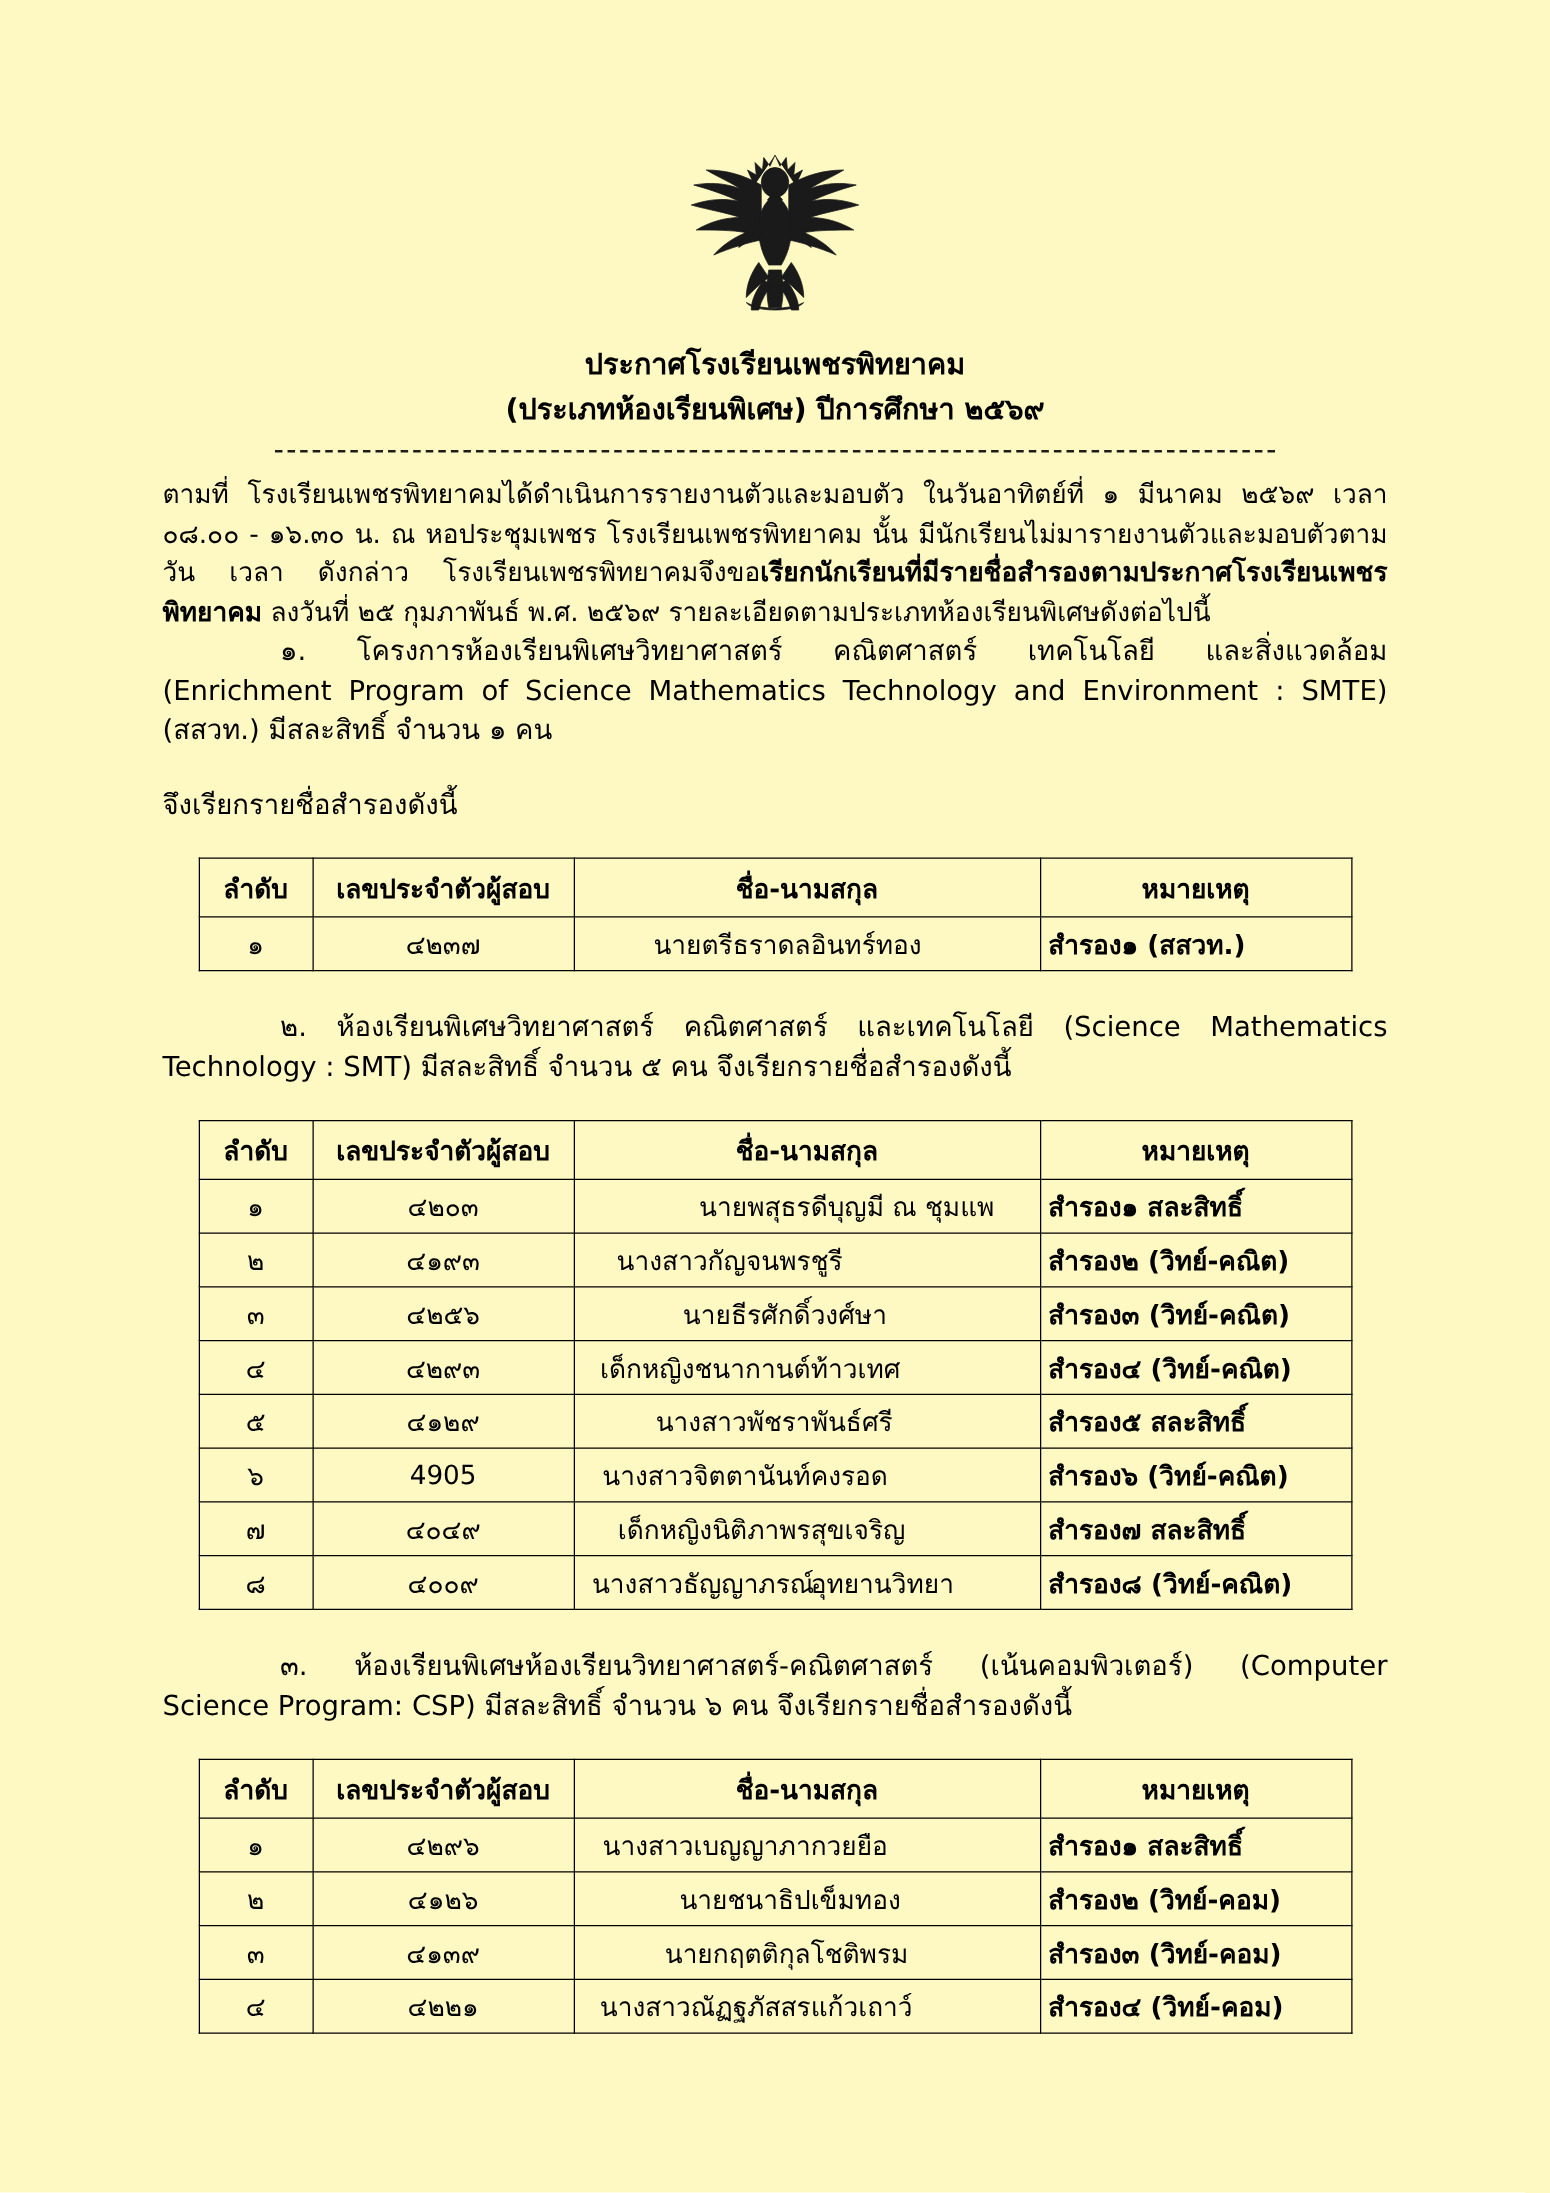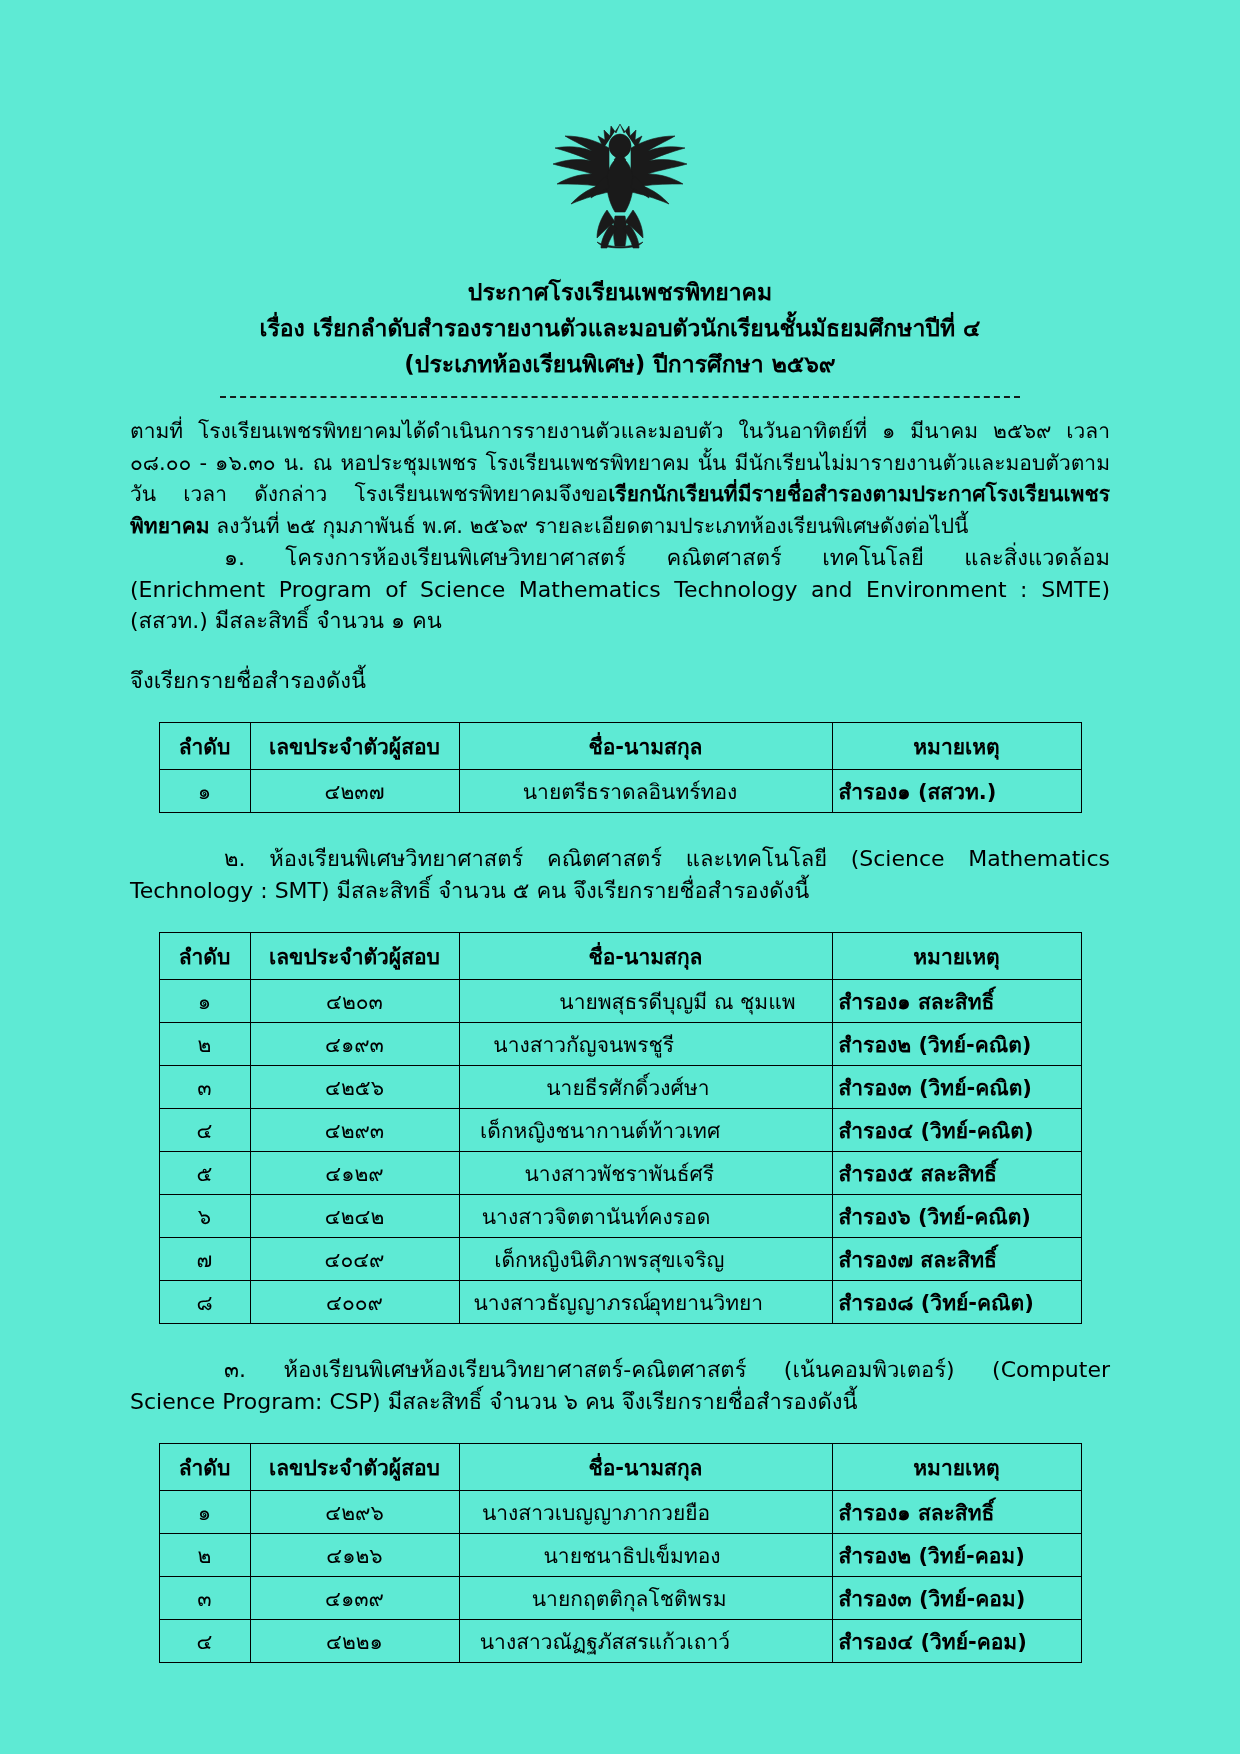--- a/index.html
+++ b/index.html
@@ -14,21 +14,21 @@
     font-family: "DejaVu Sans", "Liberation Sans", sans-serif;
     color: #000000;
     -webkit-font-smoothing: antialiased;
   }
   .page {
     position: relative;
     width: 1240px;
     height: 1754px;
     box-sizing: border-box;
     padding: 0 130px;
-    background: #5eead4;
+    background: #fef9c3;
     overflow: hidden;
   }
 
   
   .emblem-wrap {
     display: flex;
     justify-content: center;
     align-items: flex-end;
     height: 160px;
     padding-top: 96px;
@@ -171,21 +171,20 @@
 
         <path d="M66 108 C60 116 56 124 56 132 L62 132 C64 124 68 118 72 112 Z"></path>
         <path d="M84 108 C90 116 94 124 94 132 L88 132 C86 124 82 118 78 112 Z"></path>
 
         <path d="M52 126 C62 132 88 132 98 126 C92 134 58 134 52 126 Z"></path>
       </g>
     </svg>
   </div>
 
   <div class="doc-title">ประกาศโรงเรียนเพชรพิทยาคม</div>
-  <div class="doc-subject">เรื่อง  เรียกลำดับสำรองรายงานตัวและมอบตัวนักเรียนชั้นมัธยมศึกษาปีที่ ๔</div>
   <div class="doc-subject2">(ประเภทห้องเรียนพิเศษ) ปีการศึกษา ๒๕๖๙</div>
 
   <div class="divider"></div>
 
   <div class="body-block">
     <p class="para-indent"><span>ตามที่ โรงเรียนเพชรพิทยาคมได้ดำเนินการรายงานตัวและมอบตัว ในวันอาทิตย์ที่ ๑ มีนาคม ๒๕๖๙ เวลา ๐๘.๐๐ - ๑๖.๓๐ น. ณ หอประชุมเพชร โรงเรียนเพชรพิทยาคม นั้น มีนักเรียนไม่มารายงานตัวและมอบตัวตามวัน เวลา ดังกล่าว โรงเรียนเพชรพิทยาคมจึงขอ</span><span class="b">เรียกนักเรียนที่มีรายชื่อสำรองตามประกาศโรงเรียนเพชรพิทยาคม</span><span> ลงวันที่ ๒๕ กุมภาพันธ์ พ.ศ. ๒๕๖๙ รายละเอียดตามประเภทห้องเรียนพิเศษดังต่อไปนี้</span></p>
   </div>
 
   <p class="section-para first-line-indent">๑.  โครงการห้องเรียนพิเศษวิทยาศาสตร์ คณิตศาสตร์ เทคโนโลยี และสิ่งแวดล้อม (Enrichment Program of Science Mathematics Technology and Environment : SMTE) (สสวท.) มีสละสิทธิ์ จำนวน ๑ คน</p>
   <p class="section-para tail-line">จึงเรียกรายชื่อสำรองดังนี้</p>
@@ -276,21 +275,21 @@
           <td class="col-name">
             <span class="name-cell">
               <span class="name-first">นางสาวพัชรา</span>
               <span class="name-last">พันธ์ศรี</span>
             </span>
           </td>
           <td class="col-note">สำรอง๕ สละสิทธิ์</td>
         </tr>
         <tr>
           <td class="col-no">๖</td>
-          <td class="col-exam">๔๒๔๒</td>
+          <td class="col-exam">4905</td>
           <td class="col-name">
             <span class="name-cell">
               <span class="name-first">นางสาวจิตตานันท์</span>
               <span class="name-last">คงรอด</span>
             </span>
           </td>
           <td class="col-note">สำรอง๖ (วิทย์-คณิต)</td>
         </tr>
         <tr>
           <td class="col-no">๗</td>

